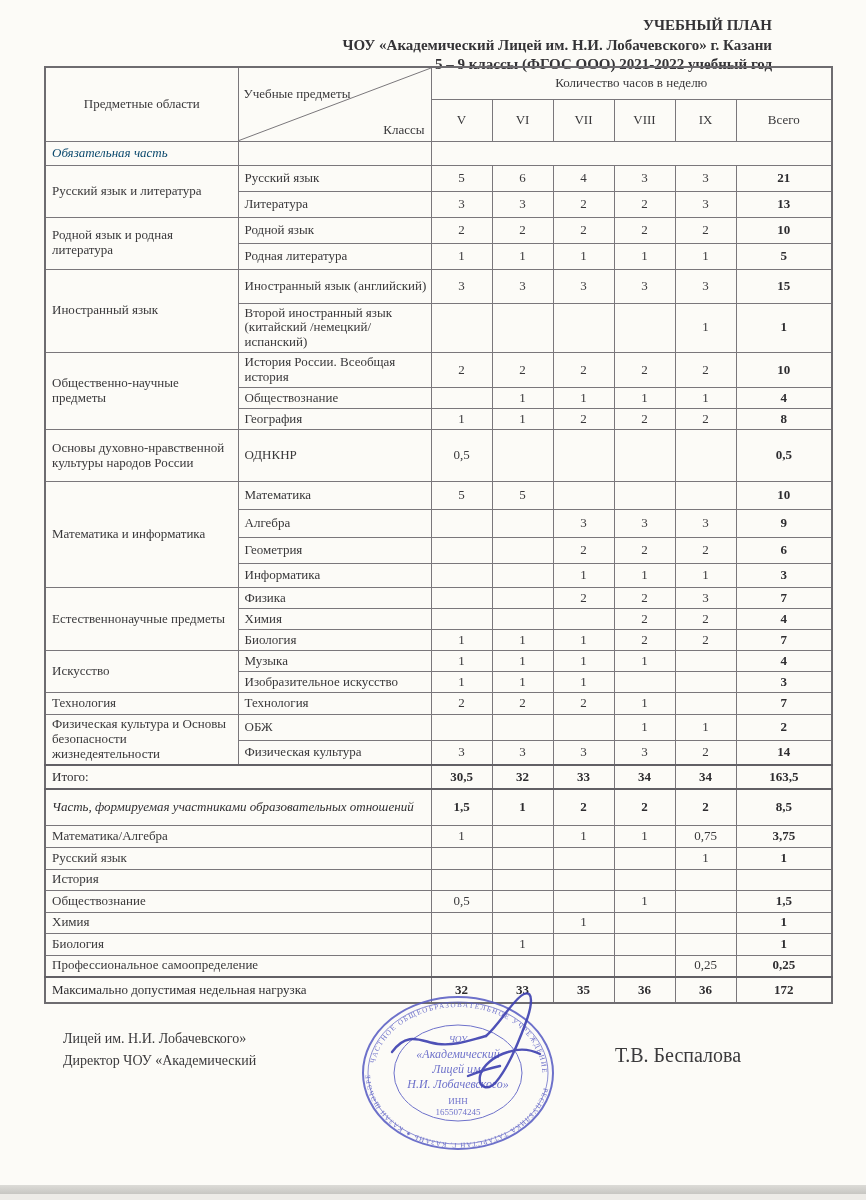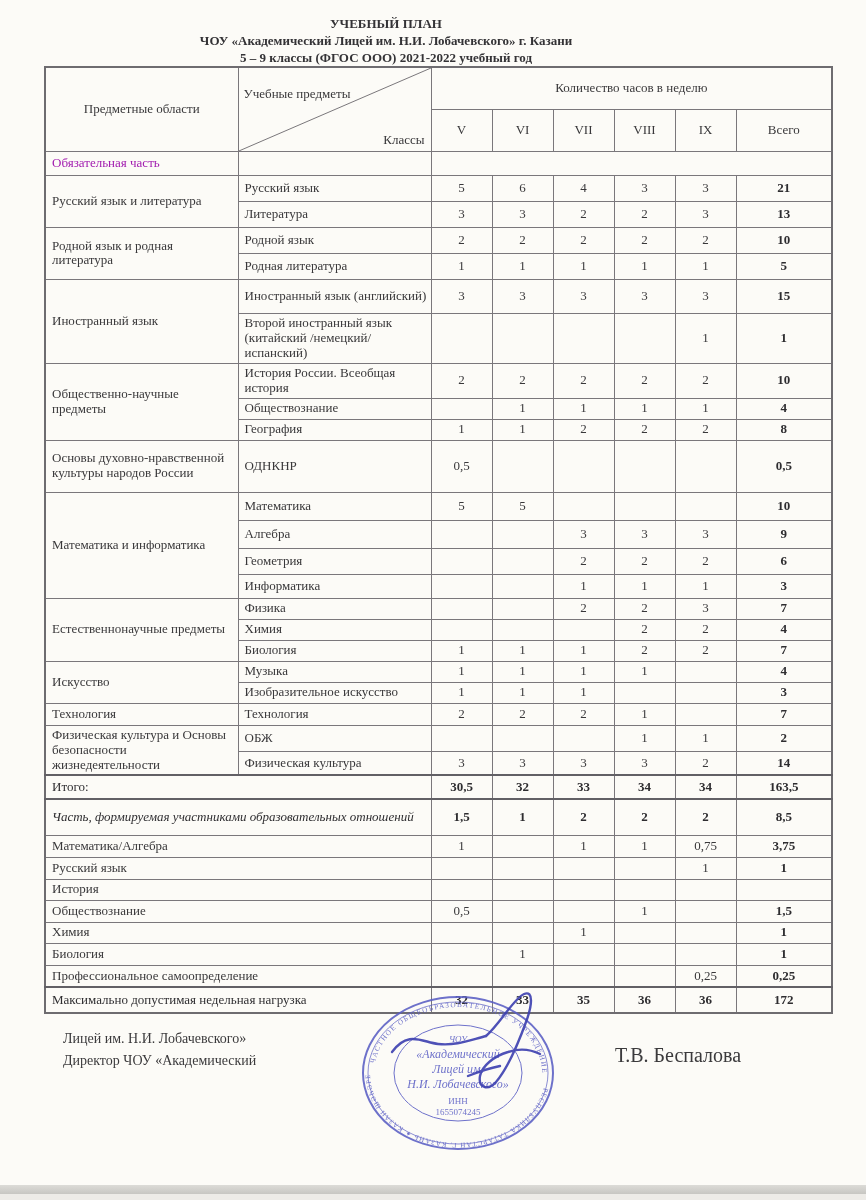--- a/index.html
+++ b/index.html
@@ -6,47 +6,47 @@
   .page{
     position:relative;
     width:866px;height:1200px;
     background:#fcfbf7;
     font-family:"Liberation Serif", serif;
     color:#39383a;
     overflow:hidden;
   }
   .titles{
     position:absolute;top:16px;left:0;width:772px;
-    text-align:center;font-weight:bold;font-size:13px;line-height:1.3;
+    text-align:right;font-weight:bold;font-size:15px;line-height:1.3;
     color:#343336;
   }
   table.plan{
     position:absolute;left:44px;top:66px;width:787px;
     border-collapse:collapse;table-layout:fixed;
     border:2px solid #6e6c70;
     font-size:13px;line-height:1.15;
   }
   table.plan th, table.plan td{
     border:1px solid #7a777b;
     padding:2px 4px 2px 6px;
     vertical-align:middle;
     font-weight:normal;
     overflow:hidden;
   }
   table.plan td.num{ text-align:center; padding:1px 2px; }
   table.plan td.total{ font-weight:bold; color:#2e2d30; }
-  table.plan th{ text-align:center; padding:13px; }
+  table.plan th{ text-align:center; padding:2px; }
   tr.hr1{ height:32px; }
   tr.hr2{ height:42px; }
   th.cls{ font-weight:bold; }
   .diag-cell{ position:relative; padding:0 !important; }
   .diag-cell svg{ position:absolute; left:0; top:0; width:100%; height:100%; }
   .diag-top{ position:absolute; left:5px; top:18px; text-align:left; line-height:1.2;}
   .diag-bottom{ position:absolute; right:6px; bottom:3px; }
-  td.sec{ font-weight:bold; color:#a21caf;}
+  td.sec{ font-weight:bold; font-style:italic; color:#0c4a6e;}
   td.lbl-b{ font-weight:bold; color:#2f2e31;}
   td.lbl-bi{ font-weight:bold; font-style:italic; color:#2f2e31;}
   tr.thick-top td{ border-top:2px solid #626065; }
   .footer-director{
     position:absolute;left:63px;top:1028px;
     font-size:14px;line-height:1.55;color:#3b3a3c;
   }
   .footer-name{
     position:absolute;left:615px;top:1044px;
     font-size:20px;color:#3b3a3c;

